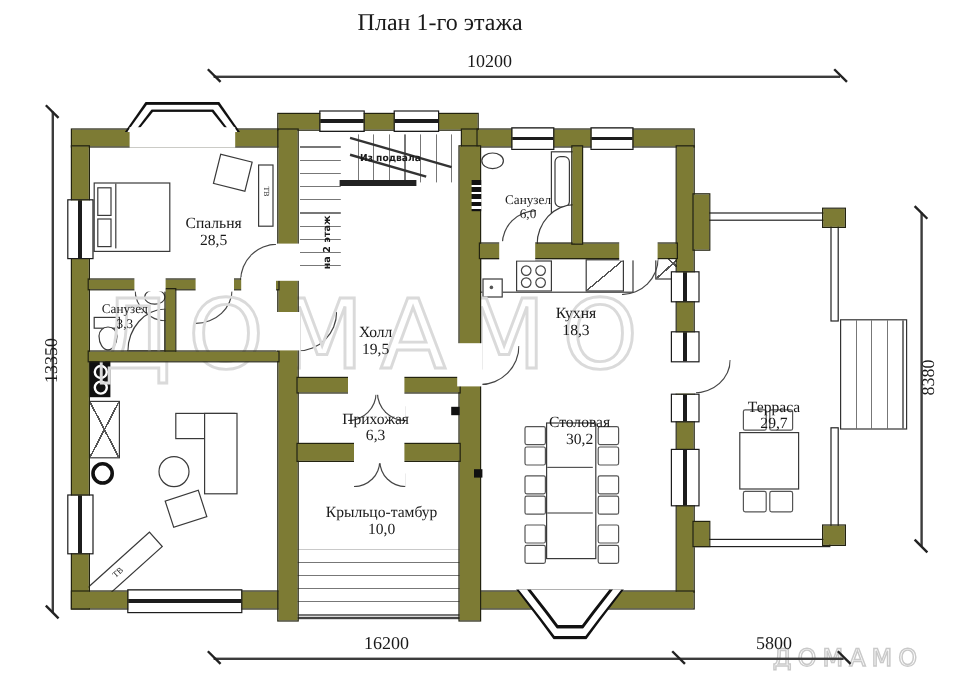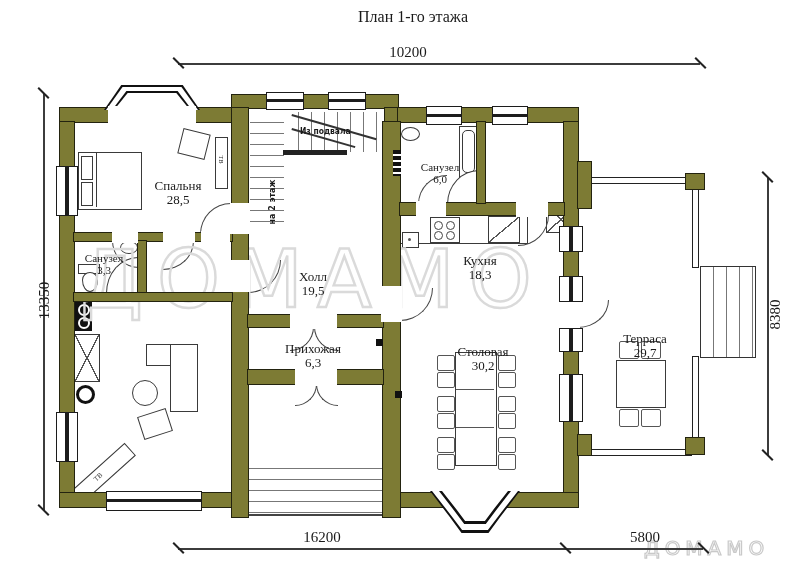--- a/index.html
+++ b/index.html
@@ -17,21 +17,21 @@
   .arc-tl{border-top:1px solid #444;border-left:1px solid #444;border-top-left-radius:100% 100%;}
   .arc-bl{border-bottom:1px solid #444;border-left:1px solid #444;border-bottom-left-radius:100% 100%;}
   .arc-br{border-bottom:1px solid #444;border-right:1px solid #444;border-bottom-right-radius:100% 100%;}
   .label{position:absolute;z-index:40;text-align:center;font-size:13px;line-height:1.08;white-space:pre-line;}
   .label.sm{font-size:11px;}
   .dimline{position:absolute;z-index:40;background:#3c3c3c;}
   .tick{position:absolute;z-index:40;width:15px;height:2px;background:#222;transform:rotate(45deg);}
   .dimlabel{position:absolute;z-index:40;font-size:15px;text-align:center;}
   .rot{transform:rotate(-90deg);transform-origin:center;}
   .note{position:absolute;z-index:40;font-family:"DejaVu Sans",sans-serif;font-weight:700;font-size:8px;}
-  .title{position:absolute;z-index:40;font-size:16px;text-align:right;}
+  .title{position:absolute;z-index:40;font-size:20px;text-align:left;}
   .wm{position:absolute;z-index:20;font-family:"DejaVu Sans",sans-serif;color:transparent;
       -webkit-text-stroke:2.4px #dadada;letter-spacing:14px;font-size:80px;line-height:1;text-align:center;}
   .wm-s{position:absolute;z-index:40;font-family:"DejaVu Sans",sans-serif;color:transparent;
       -webkit-text-stroke:1.2px #c9c9c9;letter-spacing:5px;font-size:20px;}
   .steps-h{background:repeating-linear-gradient(to bottom,#fff 0,#fff 10px,#777 10px,#777 11px);}
   .steps-v{background:repeating-linear-gradient(to right,#fff 0,#fff 12px,#777 12px,#777 13px);}
   .rail{position:absolute;background:#fff;border:1.6px solid #222;z-index:30;}
   .bay{position:absolute;z-index:31;}
   .bay>div{position:absolute;}
   .xbox{background:
@@ -222,20 +222,23 @@
   </div>
   <div class="label" style="left:448px;top:240px;width:64px;">
     <div>Кухня</div><div class="area">18,3</div>
   </div>
   <div class="label" style="left:283px;top:256px;width:60px;">
     <div>Холл</div><div class="area">19,5</div>
   </div>
   <div class="label" style="left:280px;top:328px;width:66px;">
     <div>Прихожая</div><div class="area">6,3</div>
   </div>
+  <div class="label" style="left:258px;top:406px;width:120px;">
+    <div>Крыльцо-тамбур</div><div class="area">10,0</div>
+  </div>
   <div class="label" style="left:449px;top:331px;width:68px;">
     <div>Столовая</div><div class="area">30,2</div>
   </div>
   <div class="label" style="left:611px;top:318px;width:68px;">
     <div>Терраса</div><div class="area">29,7</div>
   </div>
 
   <div class="dimline" style="left:178px;top:63px;width:522px;height:1.5px;"></div>
   <div class="tick" style="left:171px;top:62px;"></div>
   <div class="tick" style="left:693px;top:62px;"></div>

